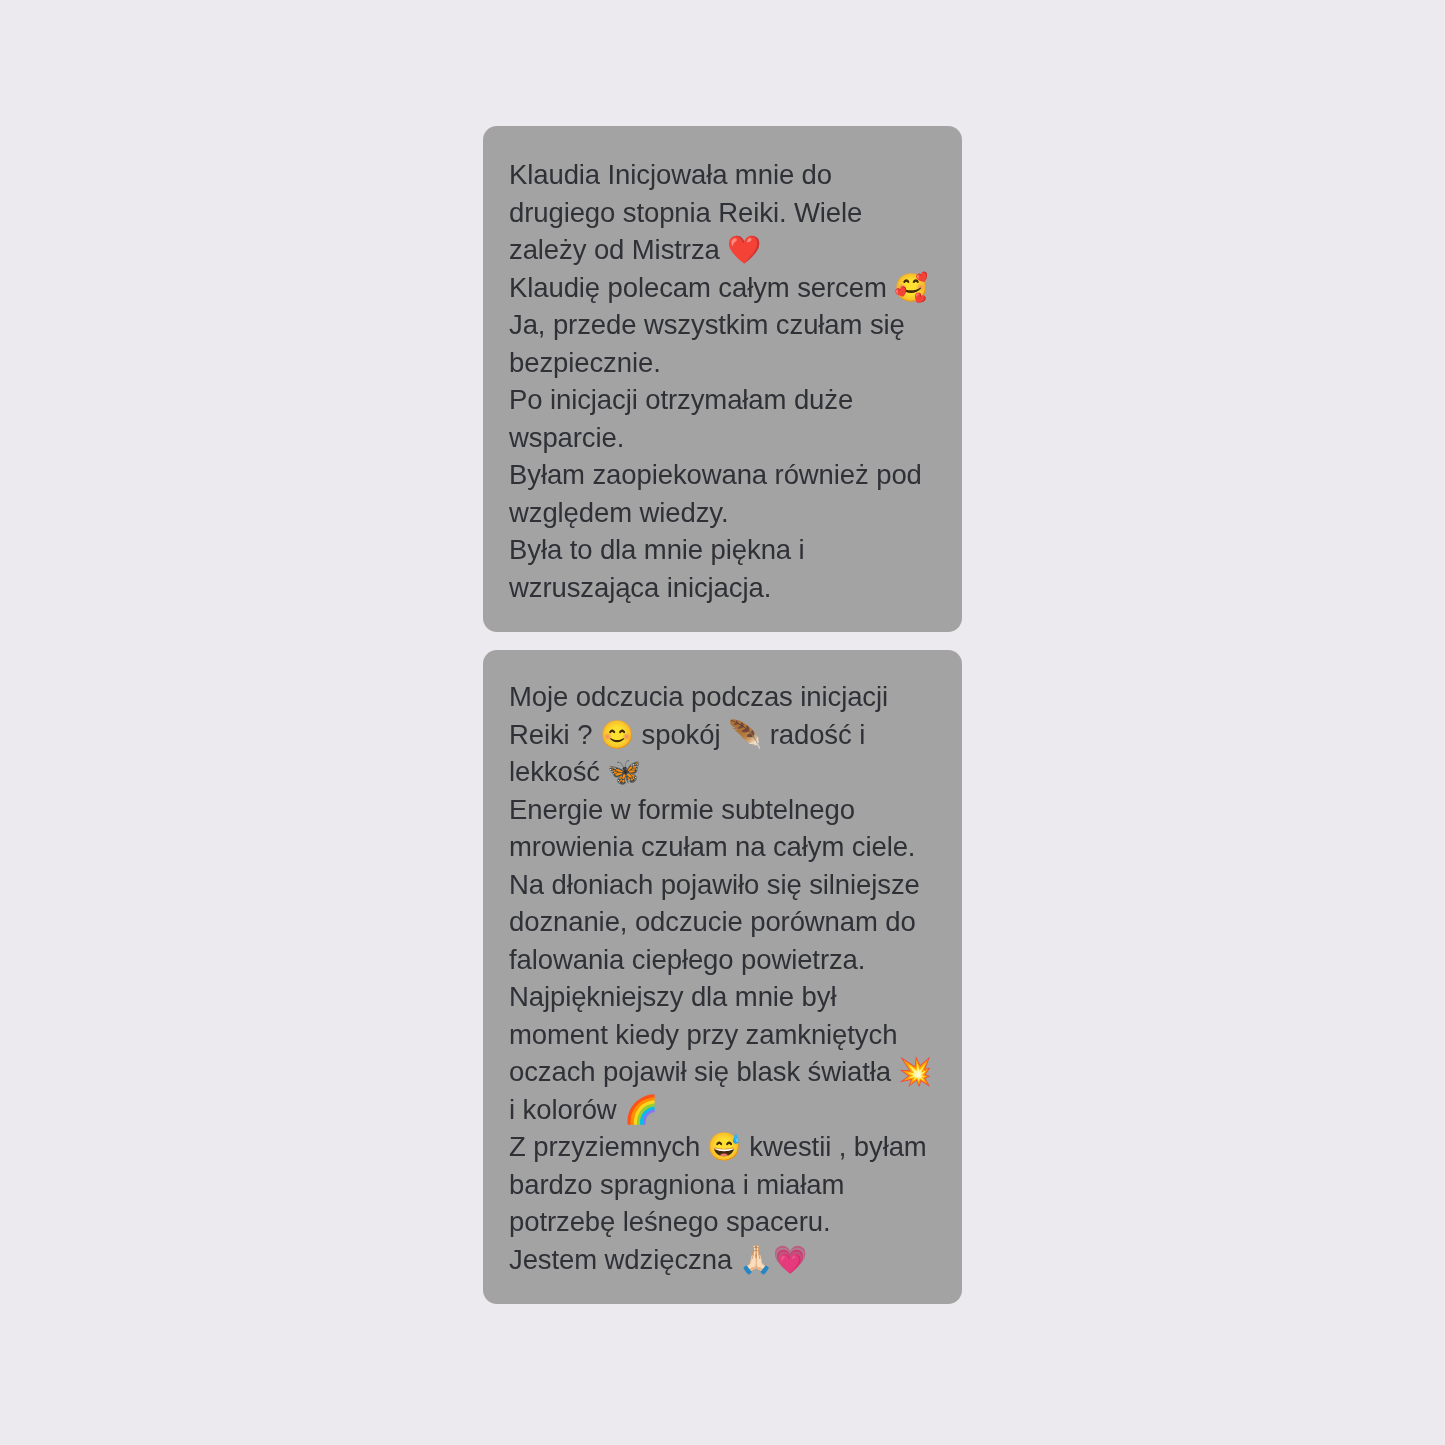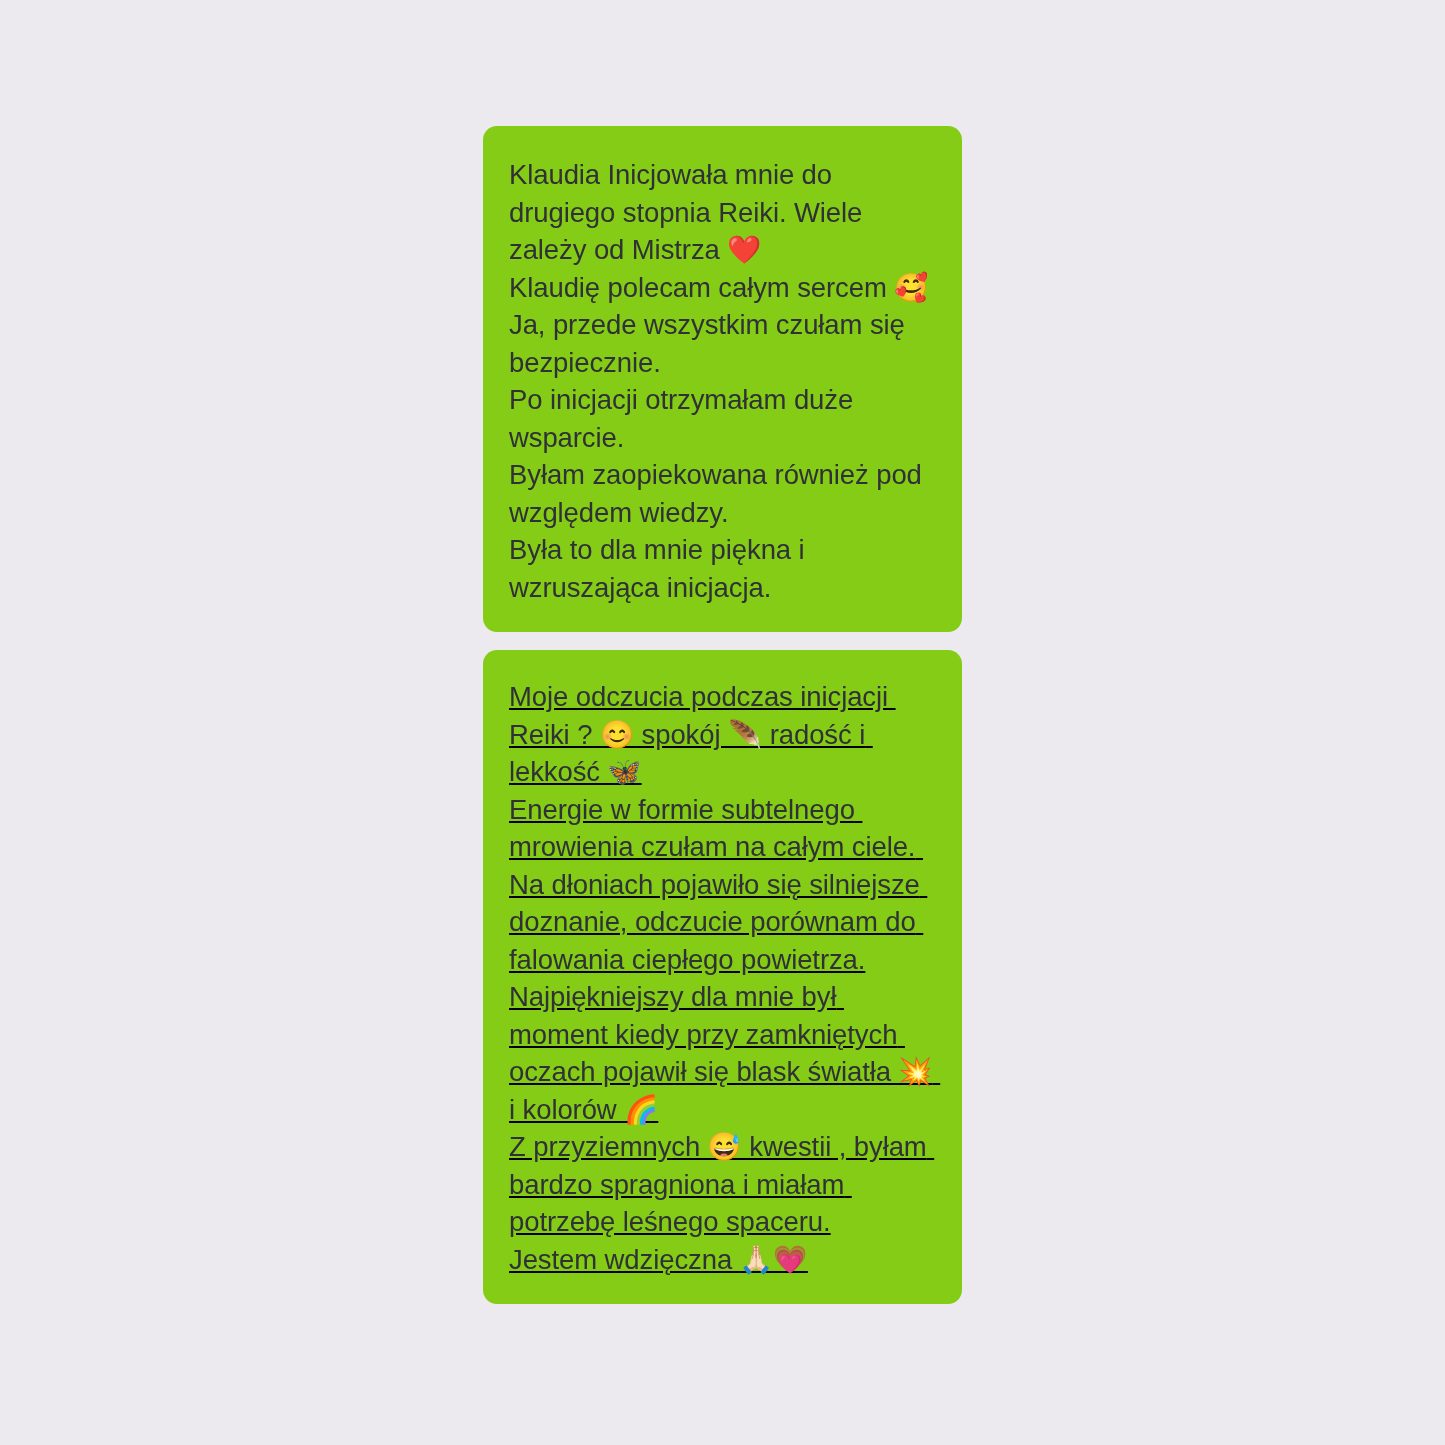--- a/index.html
+++ b/index.html
@@ -19,32 +19,31 @@
     height: 1445px;
     background: #eceaef;
   }
   .messages {
     position: absolute;
     left: 483px;
     top: 126px;
     width: 479px;
   }
   .bubble {
-    background: #84cc16;
+    background: #a3a3a3;
     border-radius: 14px;
     box-sizing: border-box;
     width: 479px;
   }
   .bubble-1 {
     padding: 30px 30px 26px 26px;
     margin-bottom: 18px;
   }
   .bubble-2 {
     padding: 28px 28px 26px 26px;
-    text-decoration: underline;
   }
   .msg-text {
     font-size: 27.5px;
     line-height: 37.5px;
     color: #2f3136;
     letter-spacing: -0.1px;
     white-space: pre-wrap;
     word-wrap: break-word;
     font-family: "Liberation Sans", sans-serif;
   }

